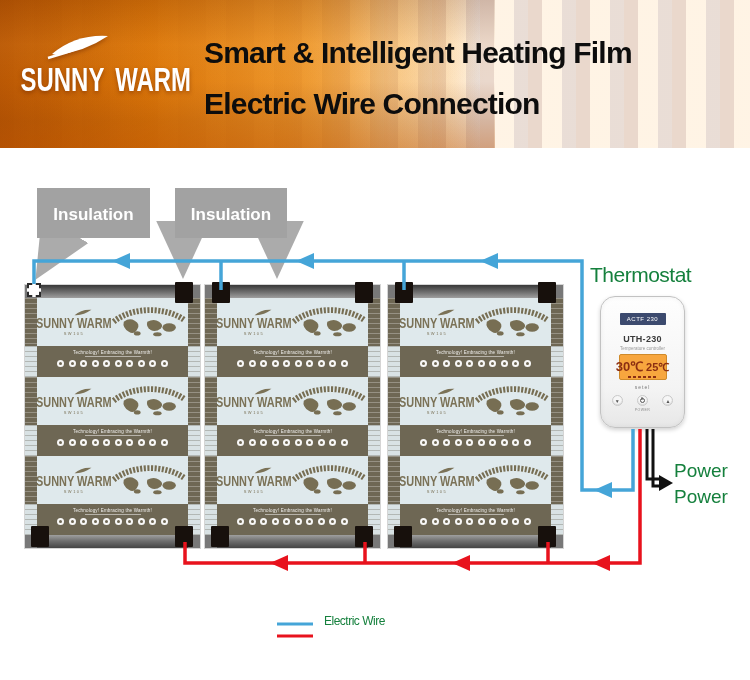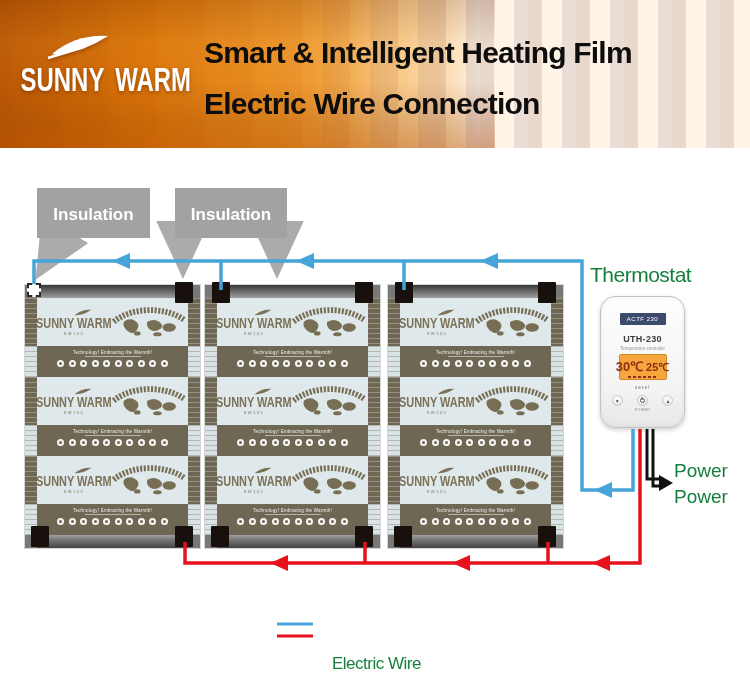--- a/index.html
+++ b/index.html
@@ -46,21 +46,21 @@
     padding-top:15px; z-index:6;
   }
   .callout.treatment { left:37px; top:188px; width:113px; height:50px; }
   .callout.tape      { left:175px; top:188px; width:112px; height:50px; }
 
   .side-label {
     position:absolute; color:#15803d; font-weight:normal; z-index:6; white-space:nowrap;
   }
   .thermo-label { left:590px; top:263px; font-size:21px; letter-spacing:-0.5px; }
   .power-label-block { left:674px; top:458px; font-size:19px; line-height:1.35; }
-  .legend-label { left:332px; top:614px; font-size:17px; letter-spacing:-0.5px;margin-top:40px; }
+  .legend-label { left:324px; top:614px; font-size:12px; letter-spacing:-0.5px; }
 
   
   #panels-row { position:absolute; inset:0; z-index:1; }
   .panel {
     position:absolute; top:285px; width:175px; height:263px; background:#fff;
     display:flex; box-shadow:0 0 0 1px #d5d5d5;
   }
   .busbar { width:12px; display:flex; flex-direction:column; flex:none; }
   .bseg.seg-olive { background:#6e6754;
     background-image:repeating-linear-gradient(180deg, rgba(255,255,255,.28) 0 1px, transparent 1px 5px); }

